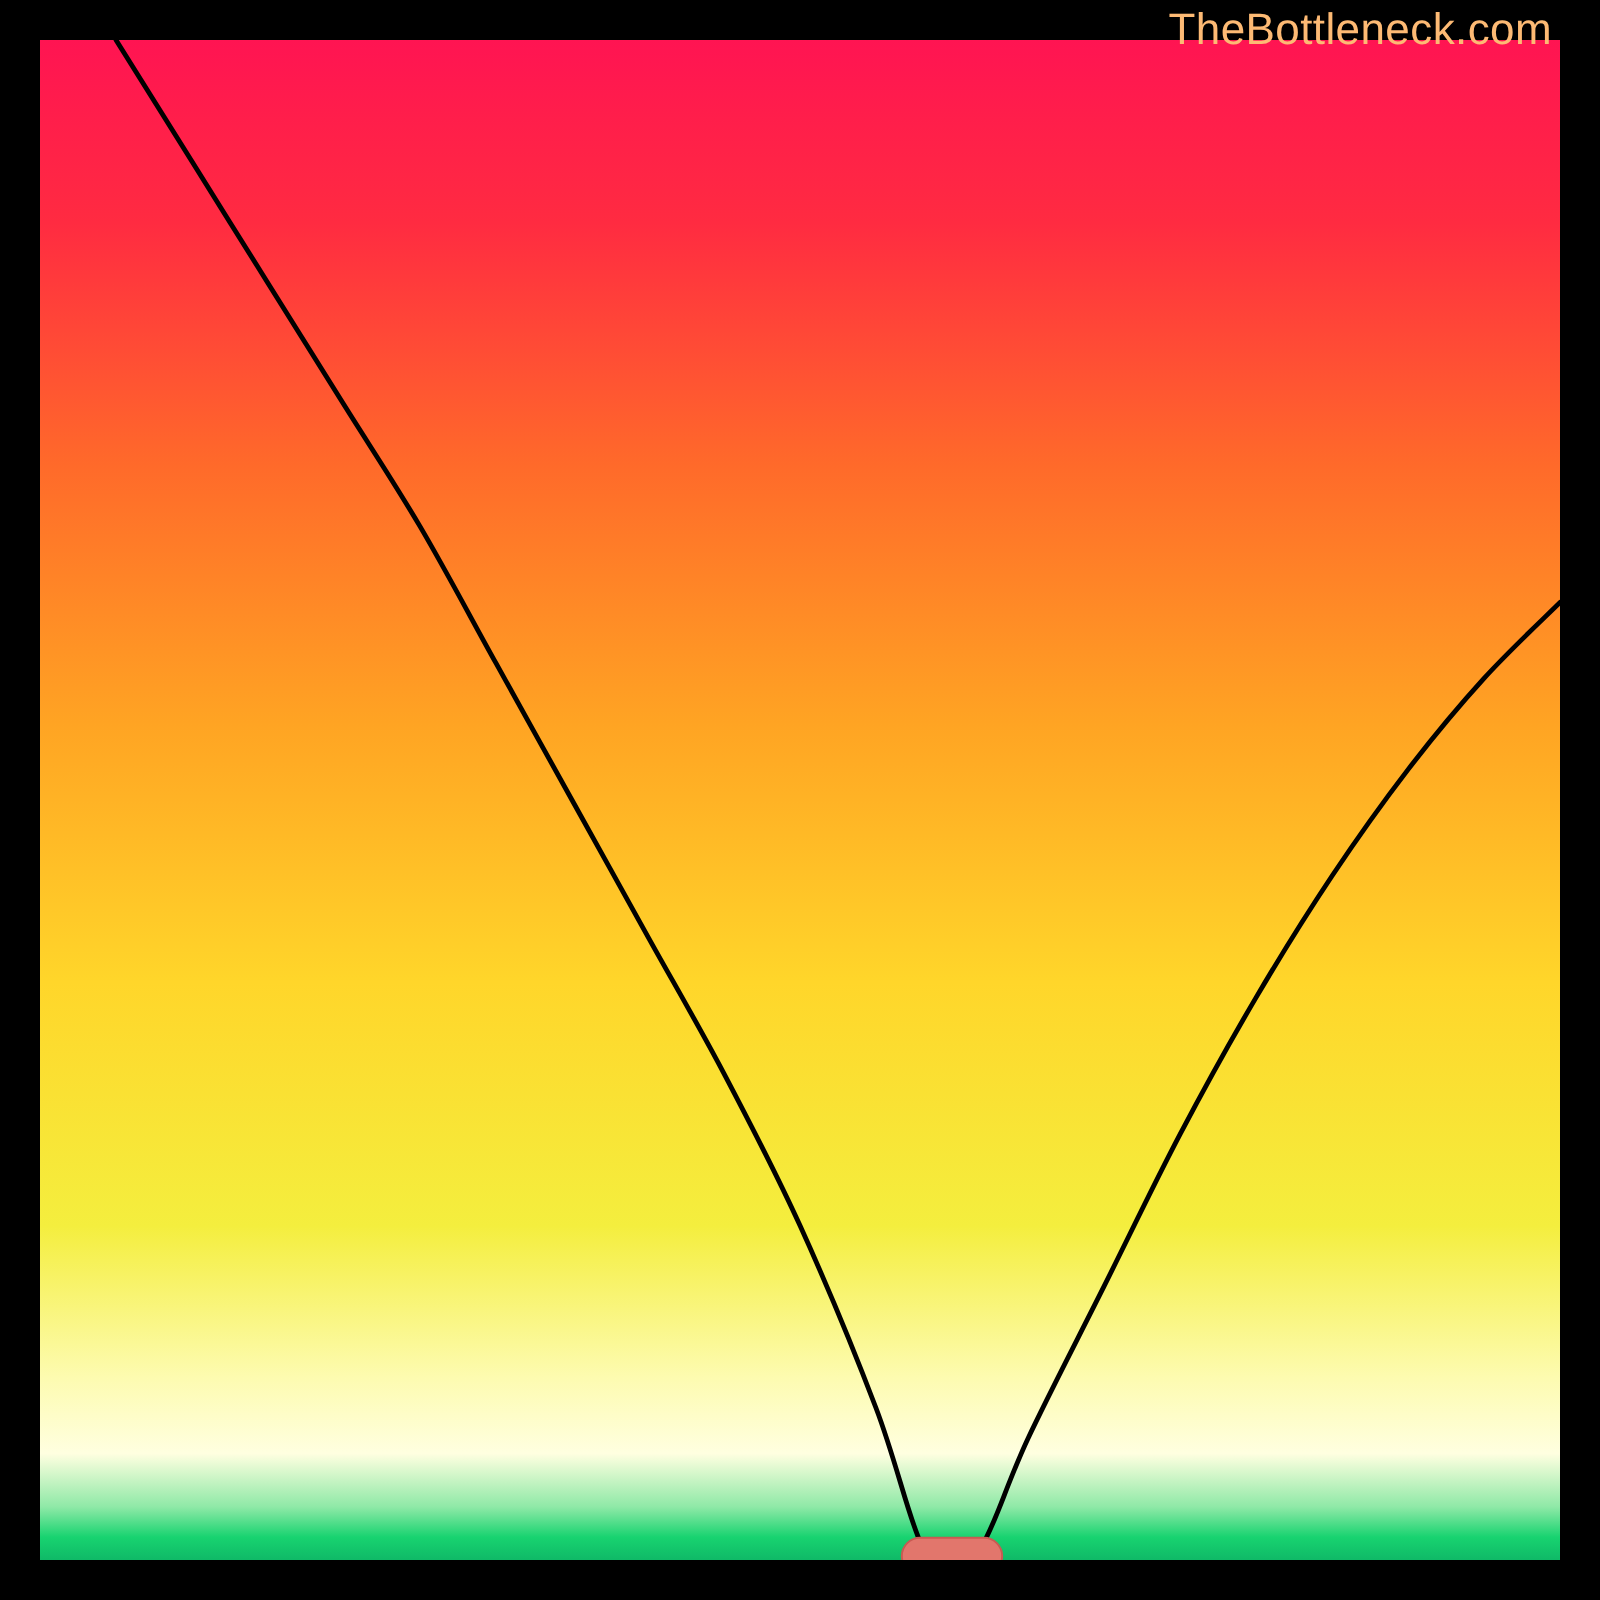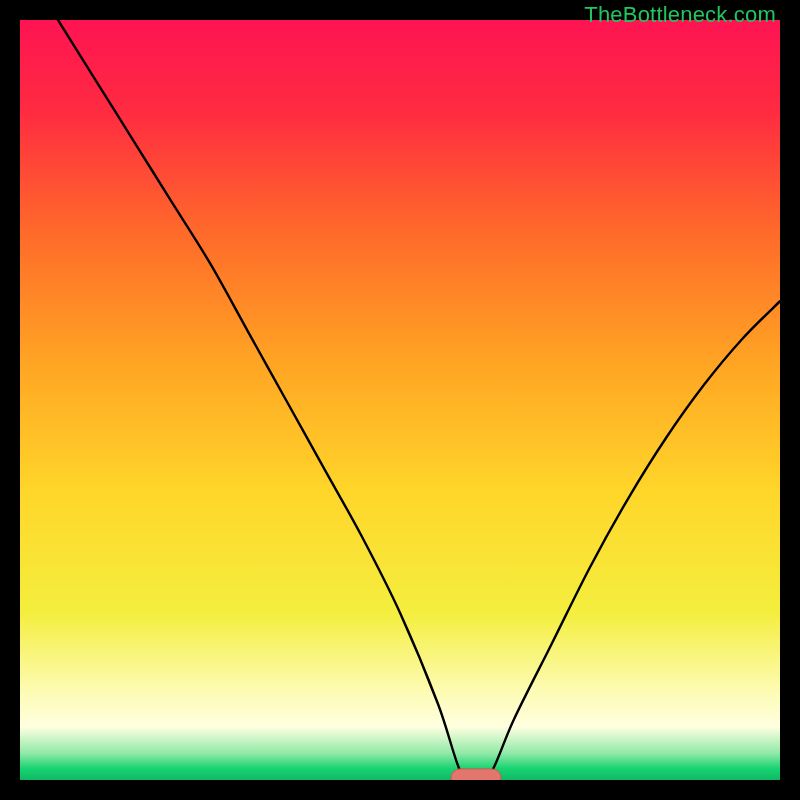--- a/index.html
+++ b/index.html
@@ -23,21 +23,21 @@
     position: absolute;
     left: 0;
     top: 0;
     width: 760px;
     height: 760px;
   }
   .watermark {
     position: absolute;
     top: 2px;
     right: 24px;
-    color: #22c55e;
+    color: #fdba74;
     font-size: 22px;
     font-weight: 500;
     letter-spacing: 0.2px;
   }
   svg {
     display: block;
   }
 </style>
 </head>
 <body>

